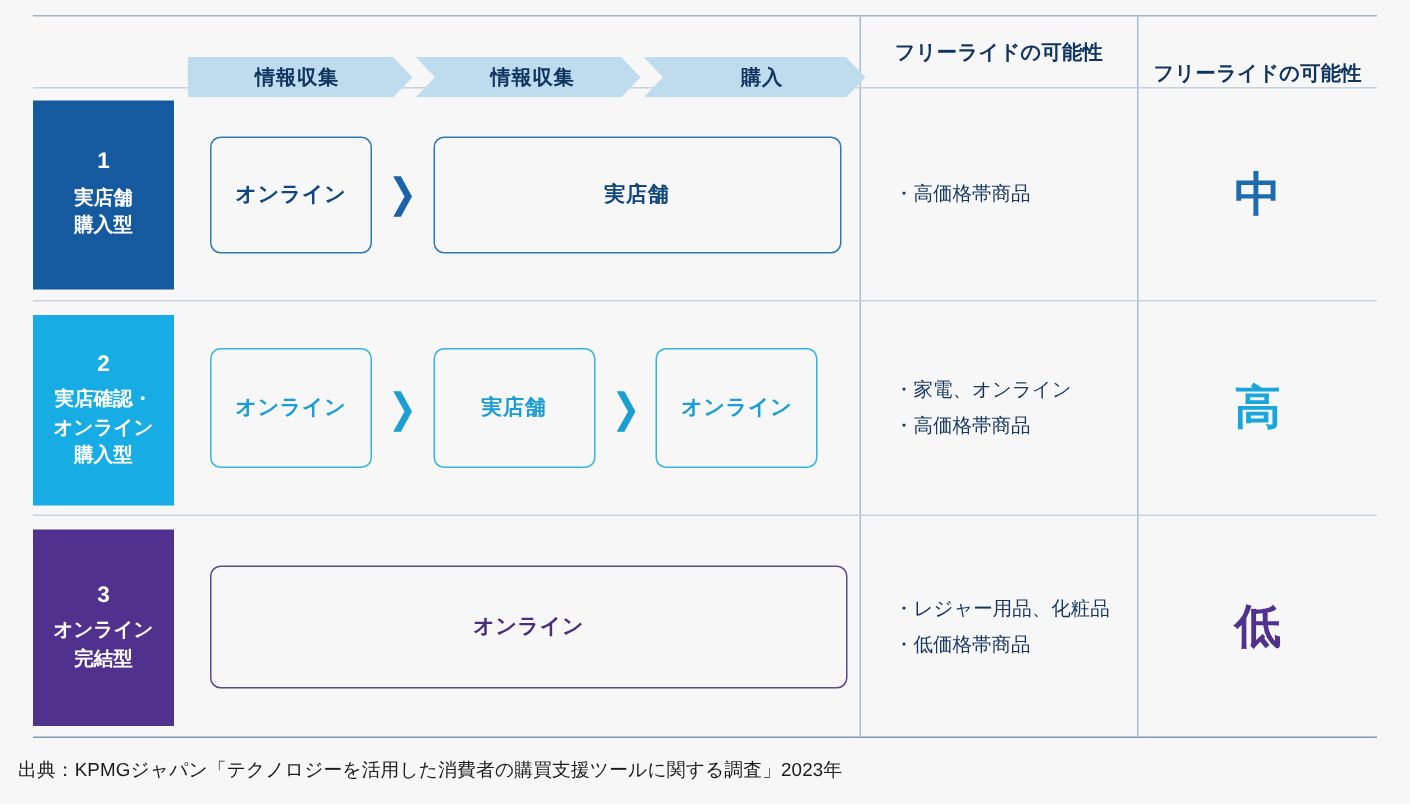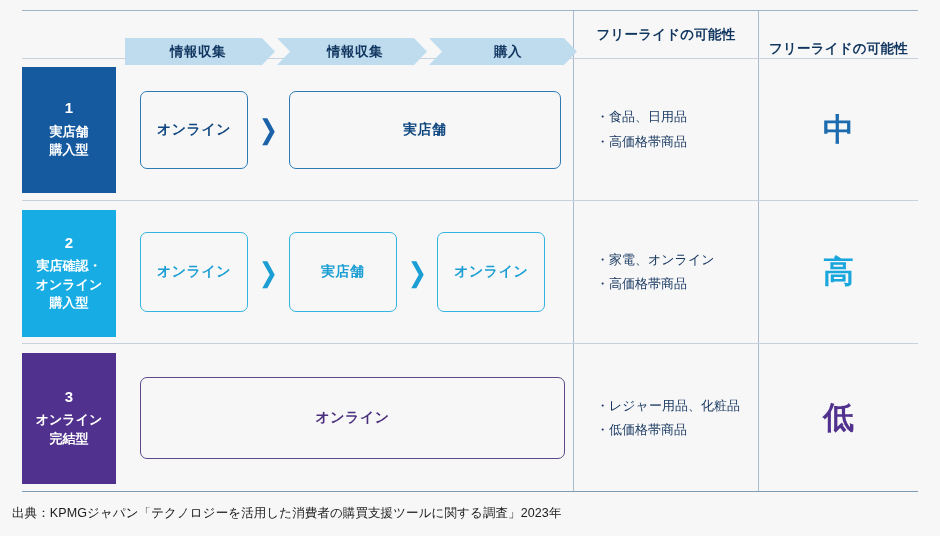--- a/index.html
+++ b/index.html
@@ -263,21 +263,20 @@
       <div class="stages">
         <div class="sbox b-small">
           <span>オンライン</span>
         </div>
         <div class="arrow">❯</div>
         <div class="sbox b-wide">
           <span>実店舗</span>
         </div>
       </div>
       <div class="features">
-        <div class="bullet">・食品、日用品</div>
         <div class="bullet">・高価格帯商品</div>
       </div>
       <div class="rating">中</div>
     </div>
 
     <div class="row r2">
       <div class="cat-block">
         <div class="cat-num">2</div>
         <div class="cat-label">実店確認・
 オンライン

